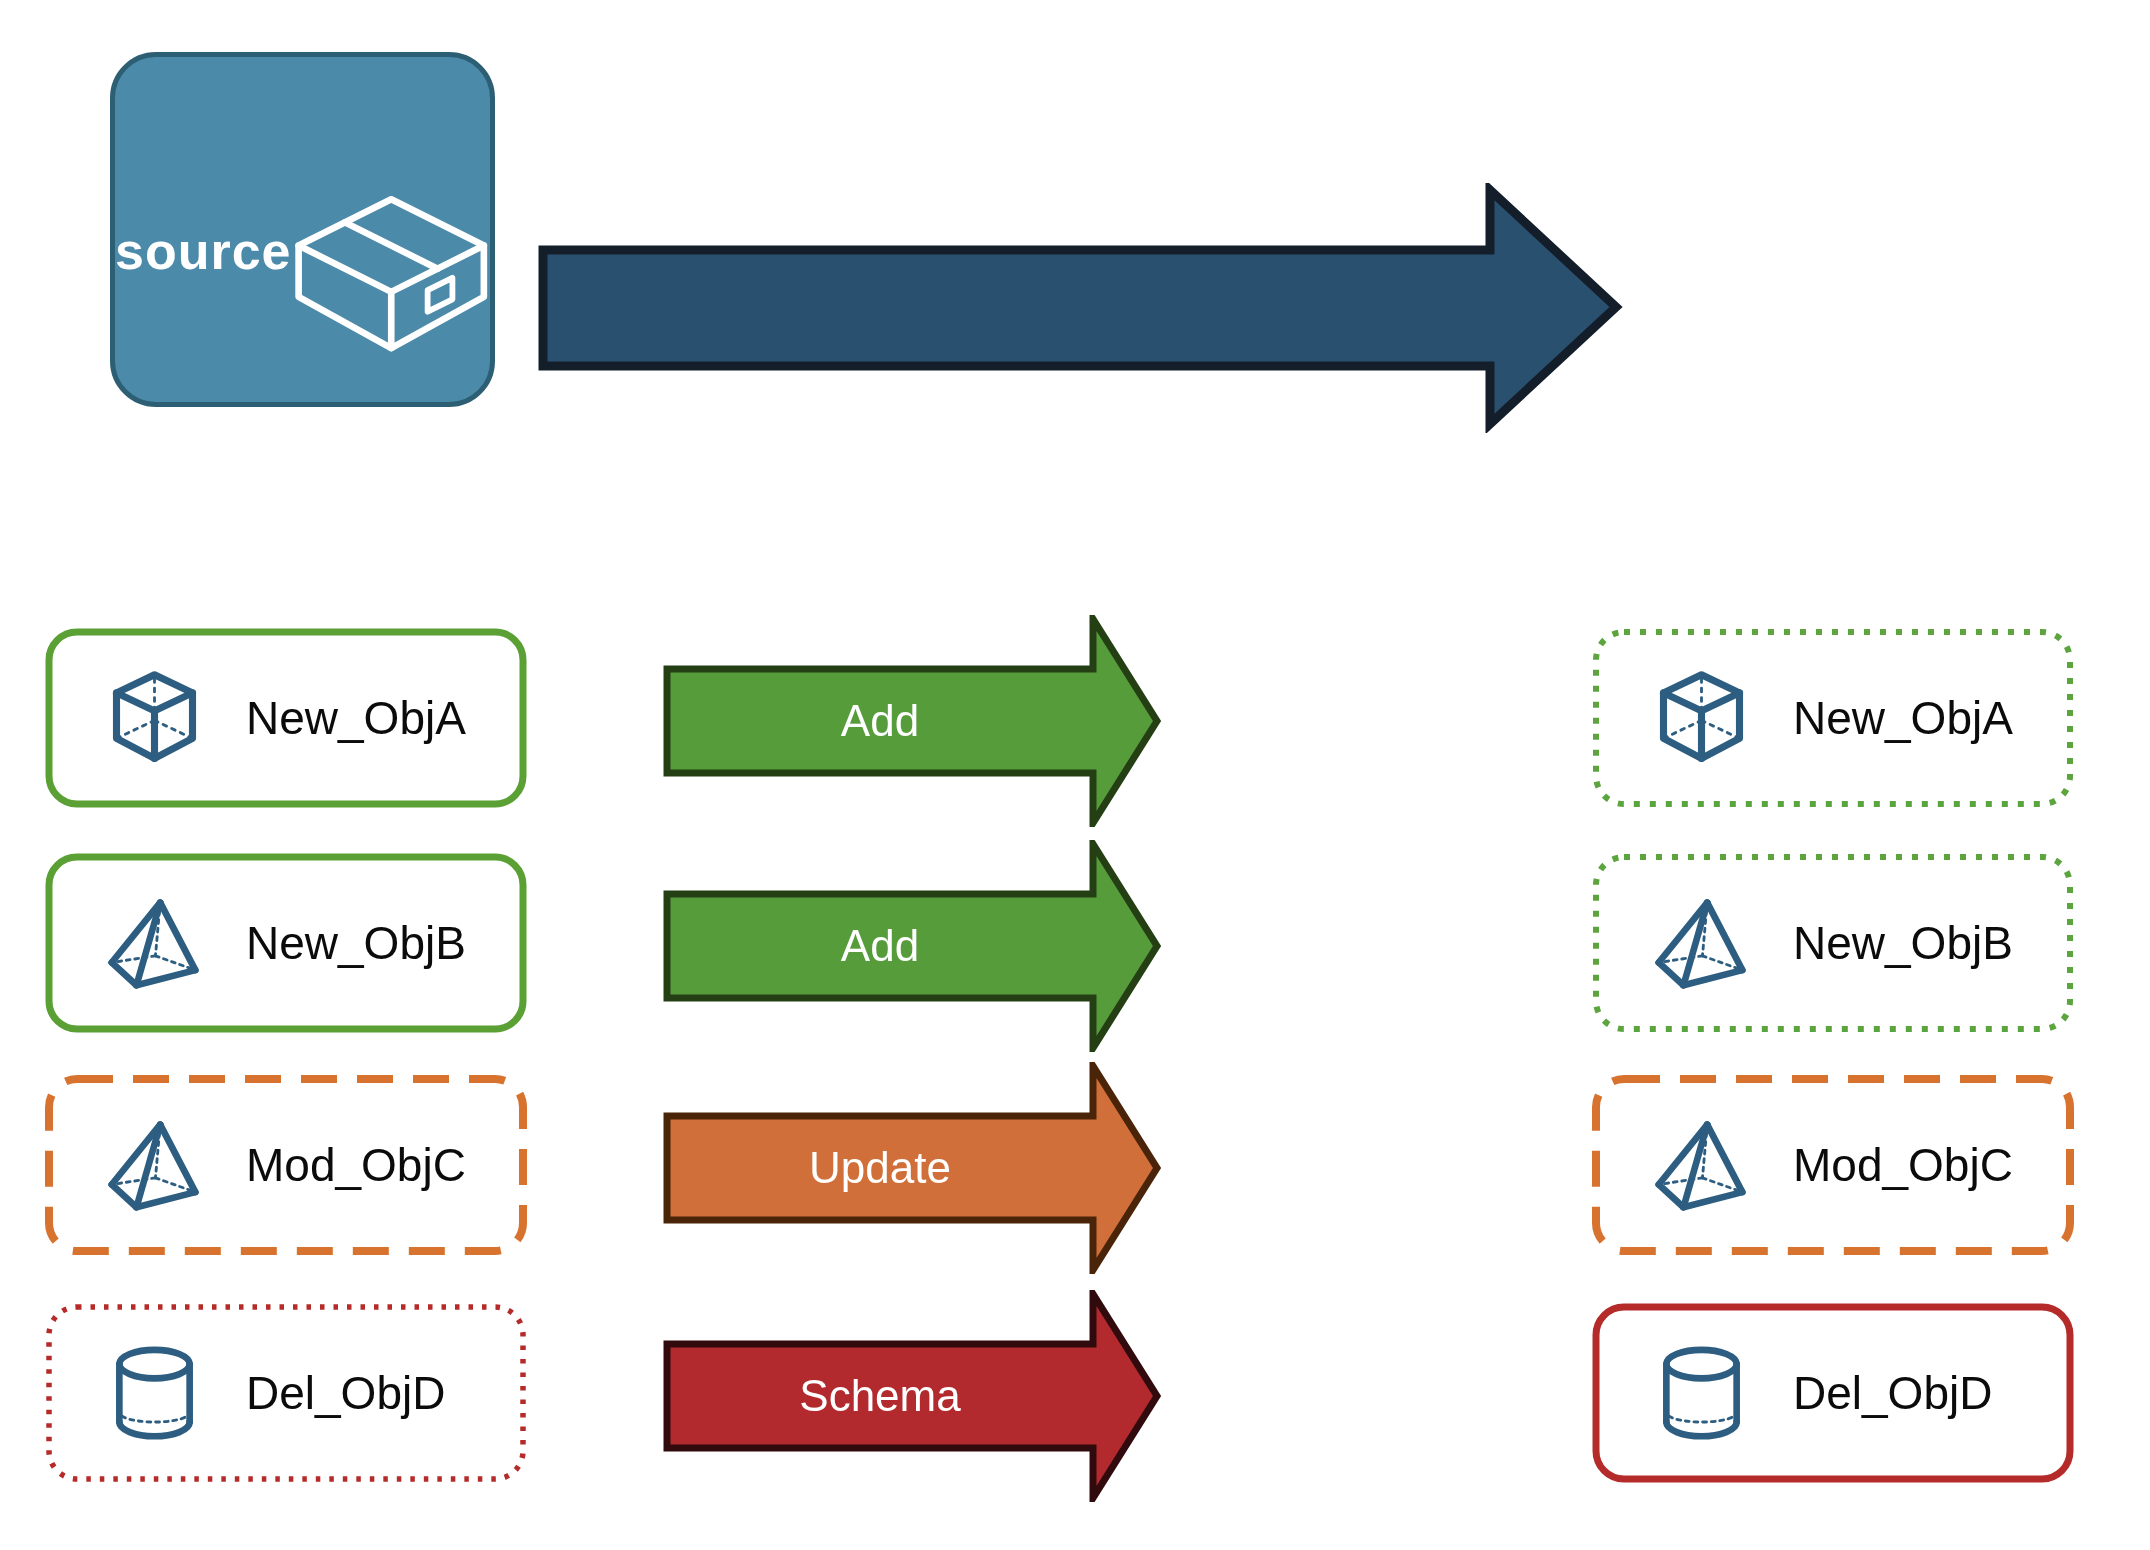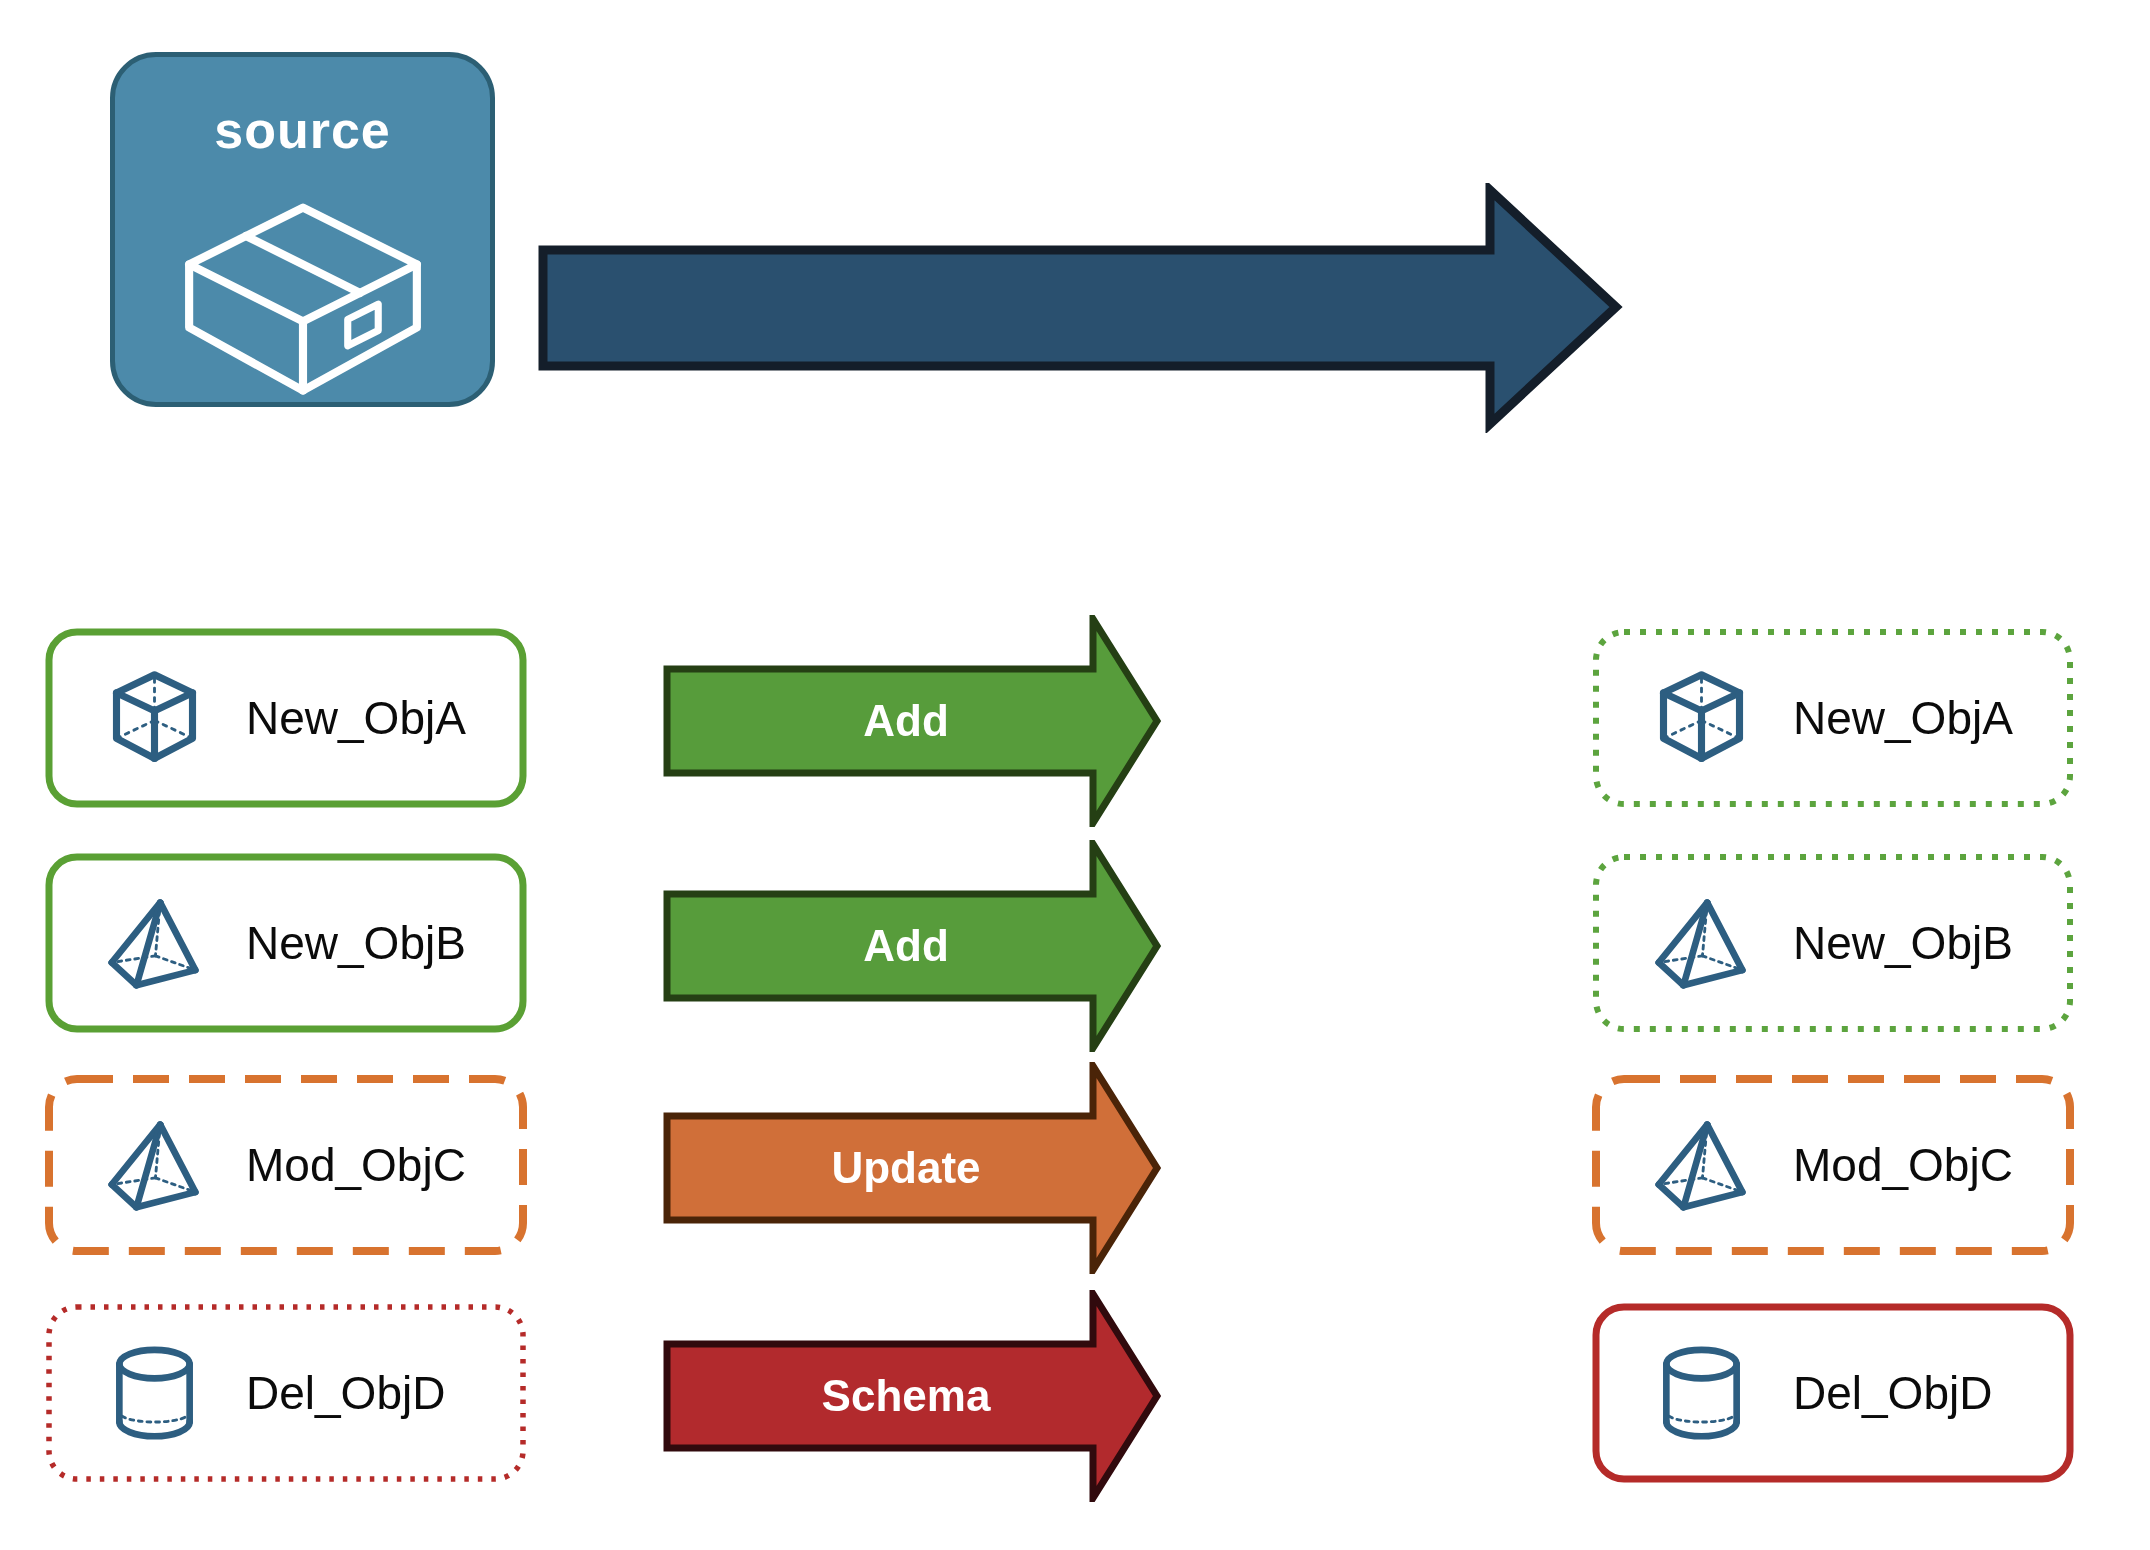--- a/index.html
+++ b/index.html
@@ -4,21 +4,21 @@
 <style>
   html,body{margin:0;padding:0;background:#fff;}
   #canvas{
     position:relative;width:2150px;height:1550px;background:#fff;overflow:hidden;
     font-family:"Liberation Sans", sans-serif;
   }
   
   .node{
     position:absolute;width:385px;height:355px;box-sizing:border-box;
     background:var(--node_fill);border:5px solid var(--node_border);
-    border-radius:46px;display:flex;flex-direction:column;align-items:center;
+    border-radius:46px;display:flex;align-items:center;
     padding-top:45px;
   }
   .node-label{
     color:var(--node_label);font-size:52px;font-weight:bold;letter-spacing:1px;
     line-height:1.1;
   }
   .node-icon{margin-top:40px;}
   
   .main-arrow-svg{position:absolute;left:538px;top:183px;}
   .main-arrow-label{
@@ -40,21 +40,21 @@
   .objicon{width:95px;height:99px;flex:0 0 auto;}
   .objlabel{margin-left:44px;font-size:46px;color:var(--label_color);}
   .rowarrow{position:absolute;width:500px;height:212px;}
   .rowarrow-label{
     position:absolute;width:426px;height:104px;
     display:flex;align-items:center;justify-content:center;
     color:#fff;font-size:44px;
   }
   .col-left{left:45px;}
   .col-arrow{left:663px;}
-  .col-arrow-label{left:693px;font-weight:bold;}
+  .col-arrow-label{left:667px;}
   .col-right{left:1592px;}
 </style>
 </head>
 <body>
 
 <div id="canvas">
 
   <div class="node" style="left:110px;top:52px">
     <div class="node-label">source</div>
     <svg class="node-icon" width="244" height="196" viewBox="0 0 240 192">

